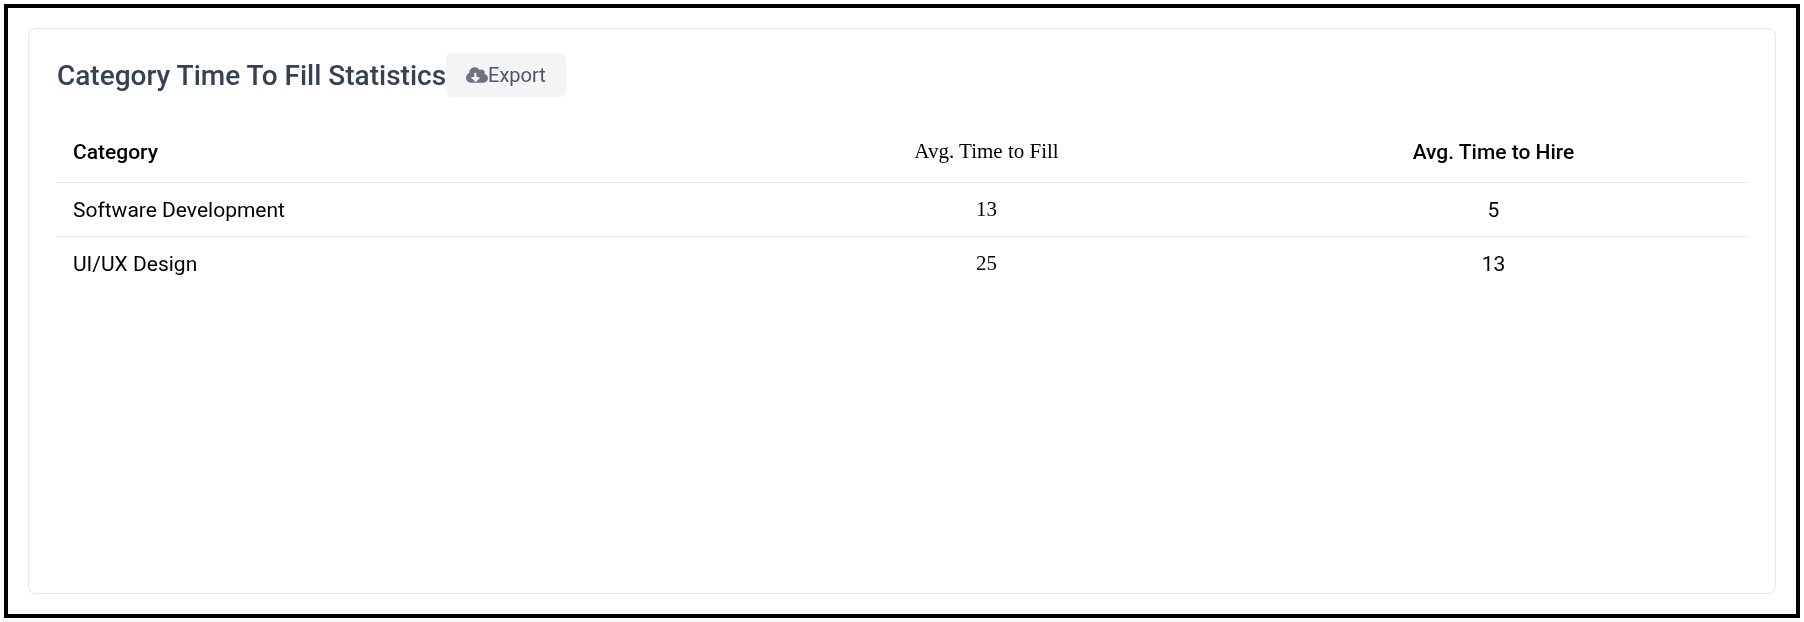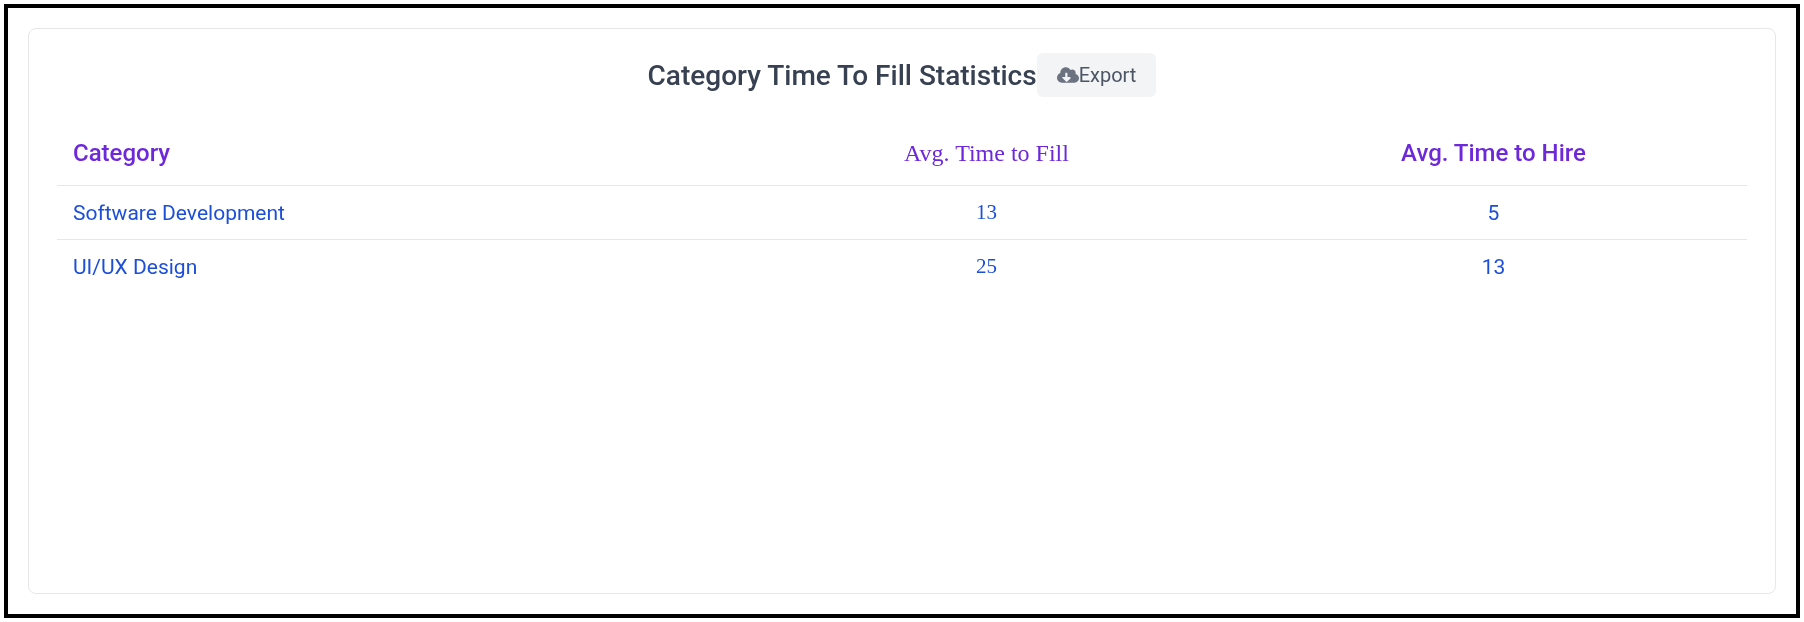--- a/index.html
+++ b/index.html
@@ -20,21 +20,21 @@
       padding: 20px;
     }
     .card {
       border: 1px solid #e5e7eb;
       border-radius: 8px;
       padding: 24px 28px 28px 28px;
       height: 100%;
     }
     .card-header {
       display: flex;
-      justify-content: center;
+      justify-content: flex-start;
       align-items: center;
       margin-bottom: 28px;
     }
     .card-title {
       font-size: 28px;
       font-weight: 500;
       color: #374151;
     }
     .export-btn {
       display: inline-flex;
@@ -53,33 +53,33 @@
       width: 22px;
       height: 22px;
       fill: #6b7280;
     }
     table {
       width: 100%;
       border-collapse: collapse;
     }
     thead th {
       text-align: left;
-      font-size: 24px;
+      font-size: 21px;
       font-weight: 500;
-      color: #6d28d9;
+      color: #000000;
       padding: 14px 16px 18px 16px;
       border-bottom: 1px solid #e5e7eb;
     }
     thead th.center {
       text-align: center;
     }
     tbody td {
       font-size: 21px;
       font-weight: 400;
-      color: #1d4ed8;
+      color: #000000;
       padding: 14px 16px;
       border-bottom: 1px solid #e5e7eb;
     }
     tbody tr:last-child td {
       border-bottom: none;
     }
     tbody td.center {
       text-align: center;
     }
     th:first-child, td:first-child {

